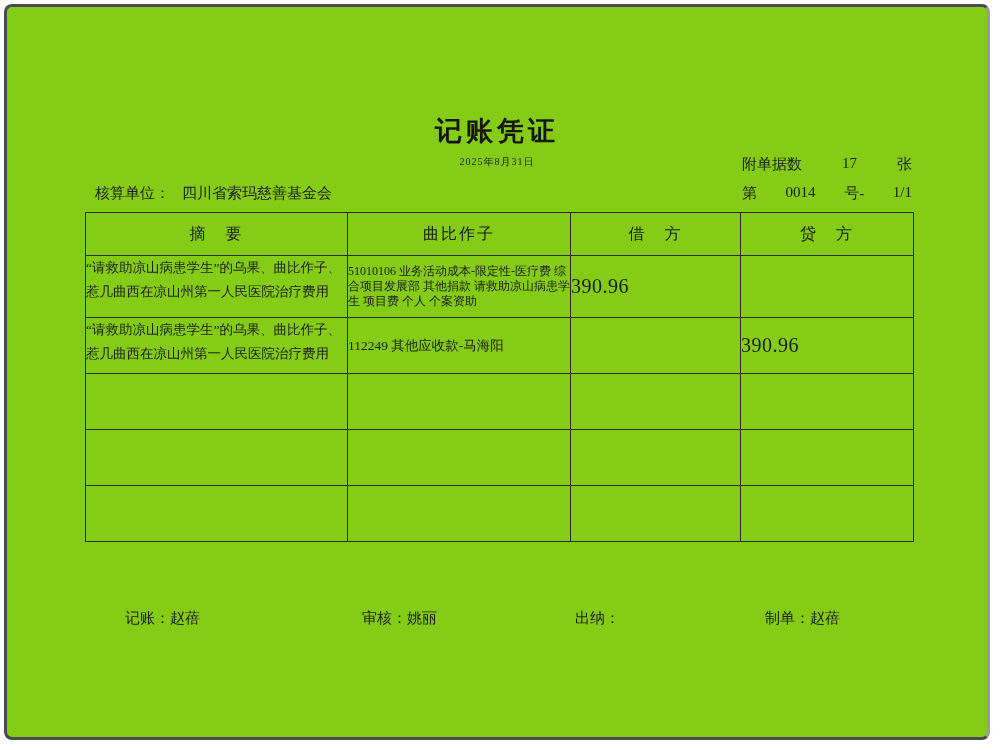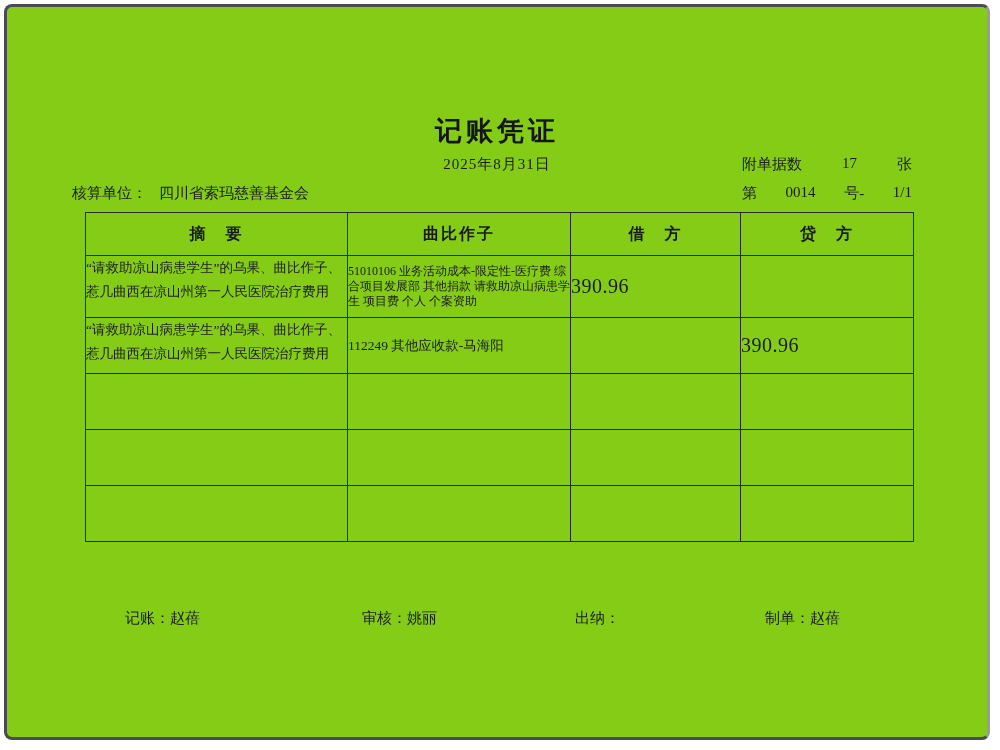--- a/index.html
+++ b/index.html
@@ -29,33 +29,33 @@
     font-family: "Liberation Sans", sans-serif;
     font-weight: bold;
     font-size: 27px;
     letter-spacing: 4px;
     color: #161616;
   }
   .date-line {
     position: absolute;
     top: 148px; left: 0; right: 0;
     text-align: center;
-    font-size: 15px;
+    font-size: 10px;
     letter-spacing: 1px;
   }
   .attach-line {
     position: absolute;
     top: 148px; left: 735px; width: 170px;
     display: flex; justify-content: space-between;
     font-size: 15px;
     gap: 32px;
   }
   .unit-line {
     position: absolute;
-    top: 177px; left: 65px;
+    top: 177px; left: 88px;
     display: flex; gap: 12px;
     font-size: 15px;
   }
   .no-line {
     position: absolute;
     top: 177px; left: 735px; width: 170px;
     display: flex; justify-content: space-between;
     font-size: 15px;
   }
   table.voucher {
@@ -70,21 +70,21 @@
     padding: 0;
     box-sizing: border-box;
     overflow: hidden;
   }
   tr.hdr { height: 43px; }
   tr.r1 { height: 62px; }
   tr.rx { height: 56px; }
   tr.tot { height: 57px; }
   th.col-h {
     font-family: "Liberation Sans", sans-serif;
-    font-weight: bold;
+    font-weight: normal;
     font-size: 16px;
     text-align: center;
     letter-spacing: 2px;
     color: #1a1a1a;
   }
   td.summary {
     vertical-align: top;
     text-align: left;
     font-size: 13.5px;
     line-height: 24px;

